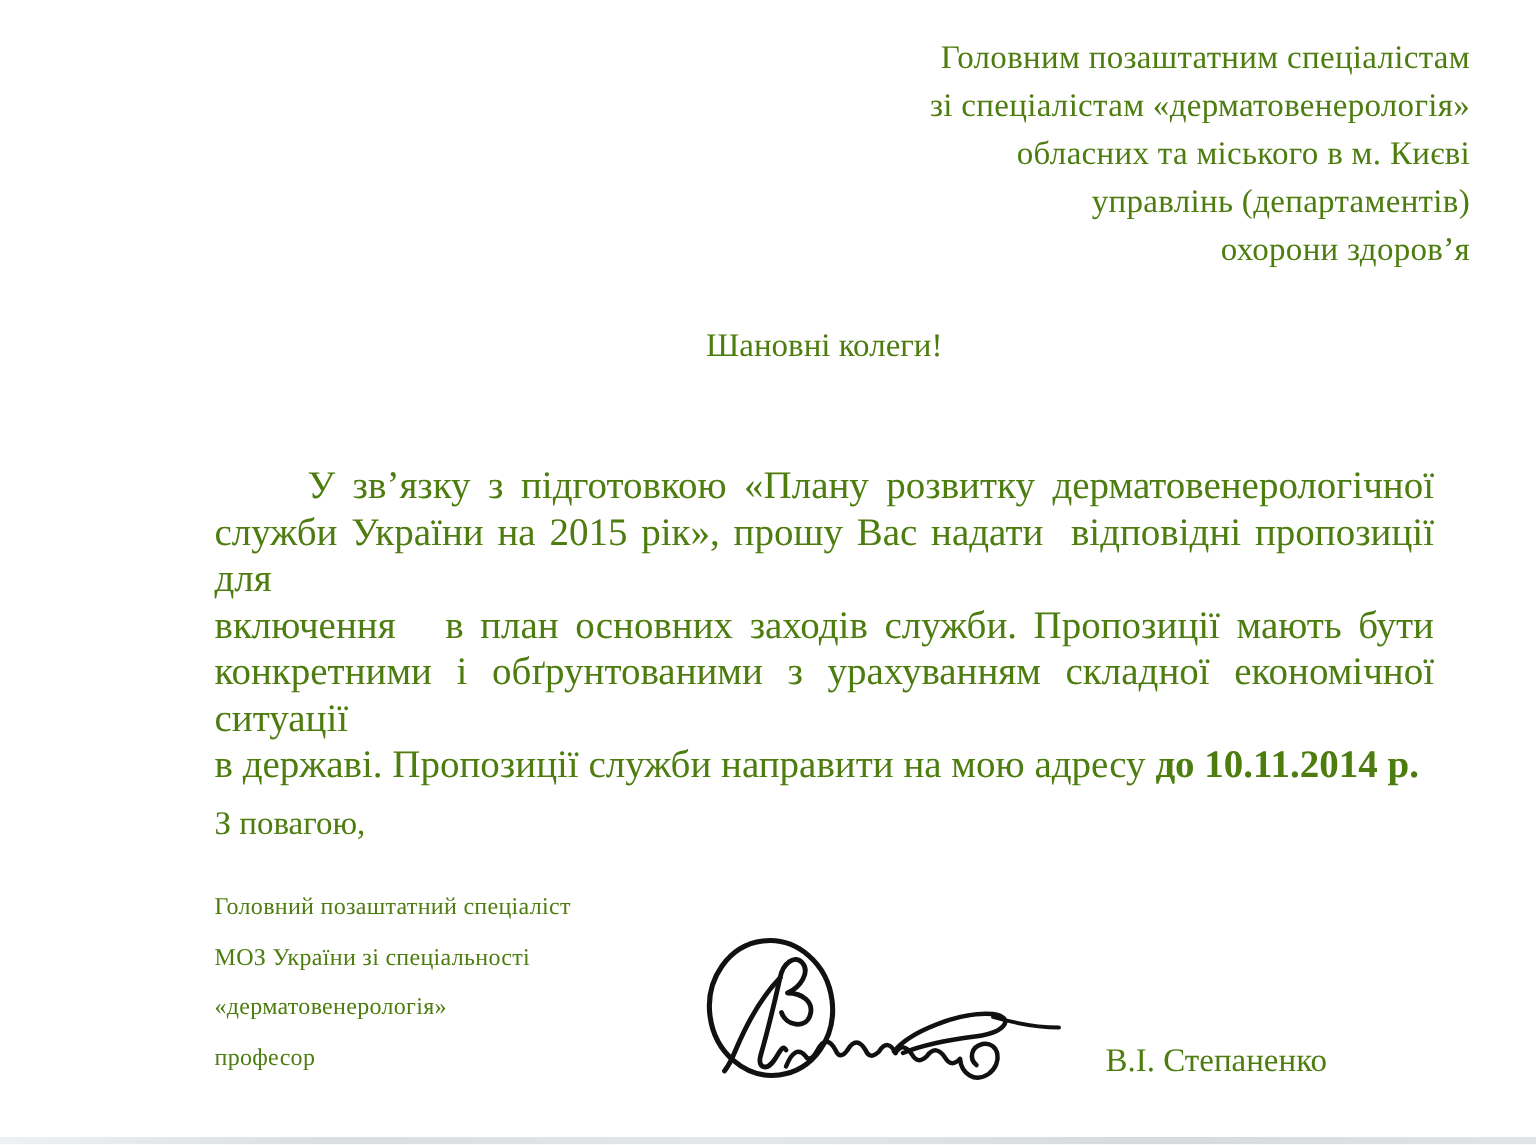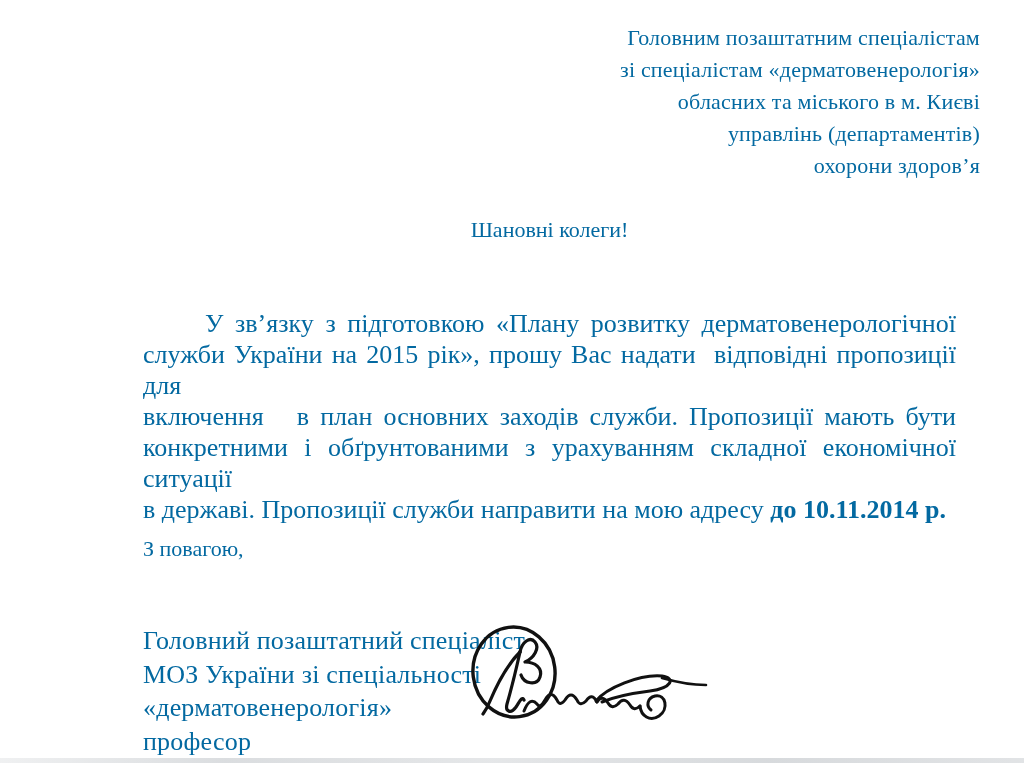--- a/index.html
+++ b/index.html
@@ -3,21 +3,21 @@
 <meta charset="utf-8">
 <style>
   html, body { margin: 0; padding: 0; background: #ffffff; }
   .page {
     position: relative;
     width: 1024px;
     height: 763px;
     background: #ffffff;
     overflow: hidden;
     font-family: "Liberation Serif", "DejaVu Serif", serif;
-    color: #0369a1;
+    color: #4d7c0f;
   }
   .abs { position: absolute; }
   .addressee {
     top: 22px;
     right: 44px;
     width: 560px;
     text-align: right;
     font-size: 22px;
     line-height: 32px;
     letter-spacing: 0.2px;
@@ -40,24 +40,24 @@
   .jline { text-align: justify; text-align-last: justify; }
   .indent { text-indent: 62px; }
   .lastline { text-align: left; }
   .closing {
     top: 533px;
     left: 143px;
     font-size: 22px;
     line-height: 32px;
   }
   .signer {
-    top: 624px;
+    top: 588px;
     left: 143px;
     width: 420px;
-    font-size: 26px;
+    font-size: 16px;
     line-height: 33.5px;
     letter-spacing: 0.2px;
   }
   .signer-name {
     top: 691px;
     left: 737px;
     font-size: 22px;
     line-height: 32px;
   }
   .signature-wrap {
@@ -129,16 +129,17 @@
       <path d="M 147,96 Q 152,88 158,97 Q 162,104 168,98 Q 174,90 180,99 Q 184,106 190,100" stroke-width="3.0"></path>
 
       <path d="M 146,95 C 156,82 190,68 212,70 C 226,72 222,82 200,85 C 184,87 164,91 152,96" stroke-width="3.0"></path>
 
       <path d="M 212,72 C 226,76 242,79 256,79" stroke-width="2.6"></path>
 
       <path d="M 190,100 C 191,110 200,116 209,110 C 219,103 216,88 205,90 C 197,92 196,100 201,104" stroke-width="3.0"></path>
     </svg>
   </div>
 
+  <div class="abs signer-name">В.І. Степаненко</div>
 
   <div class="abs bottom-edge"></div>
 
 </div>
 
 </body></html>

